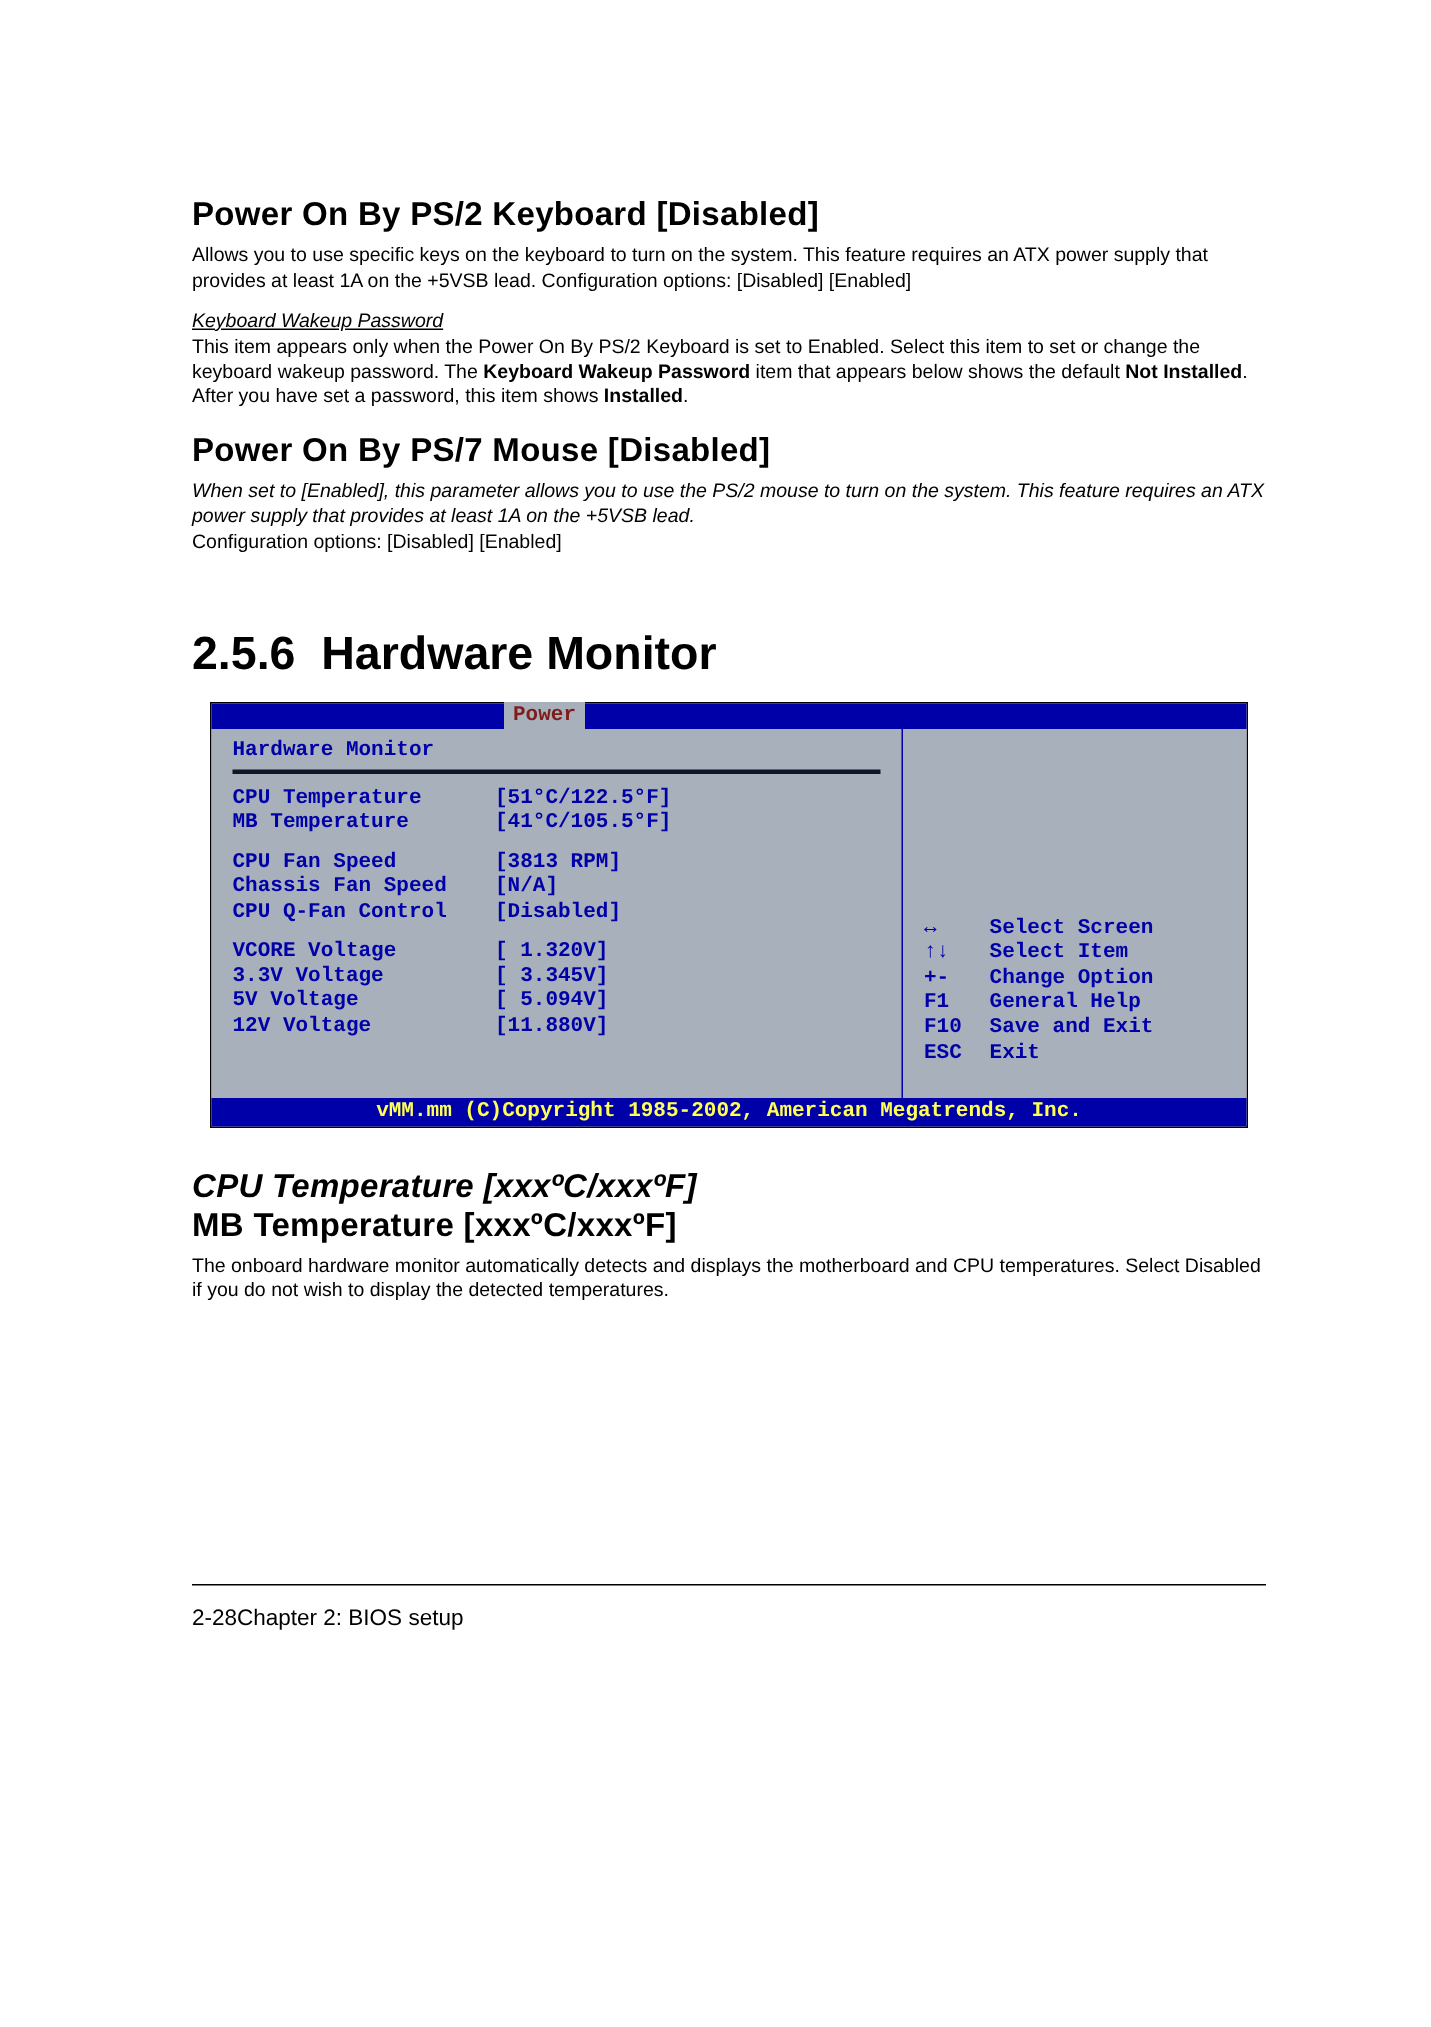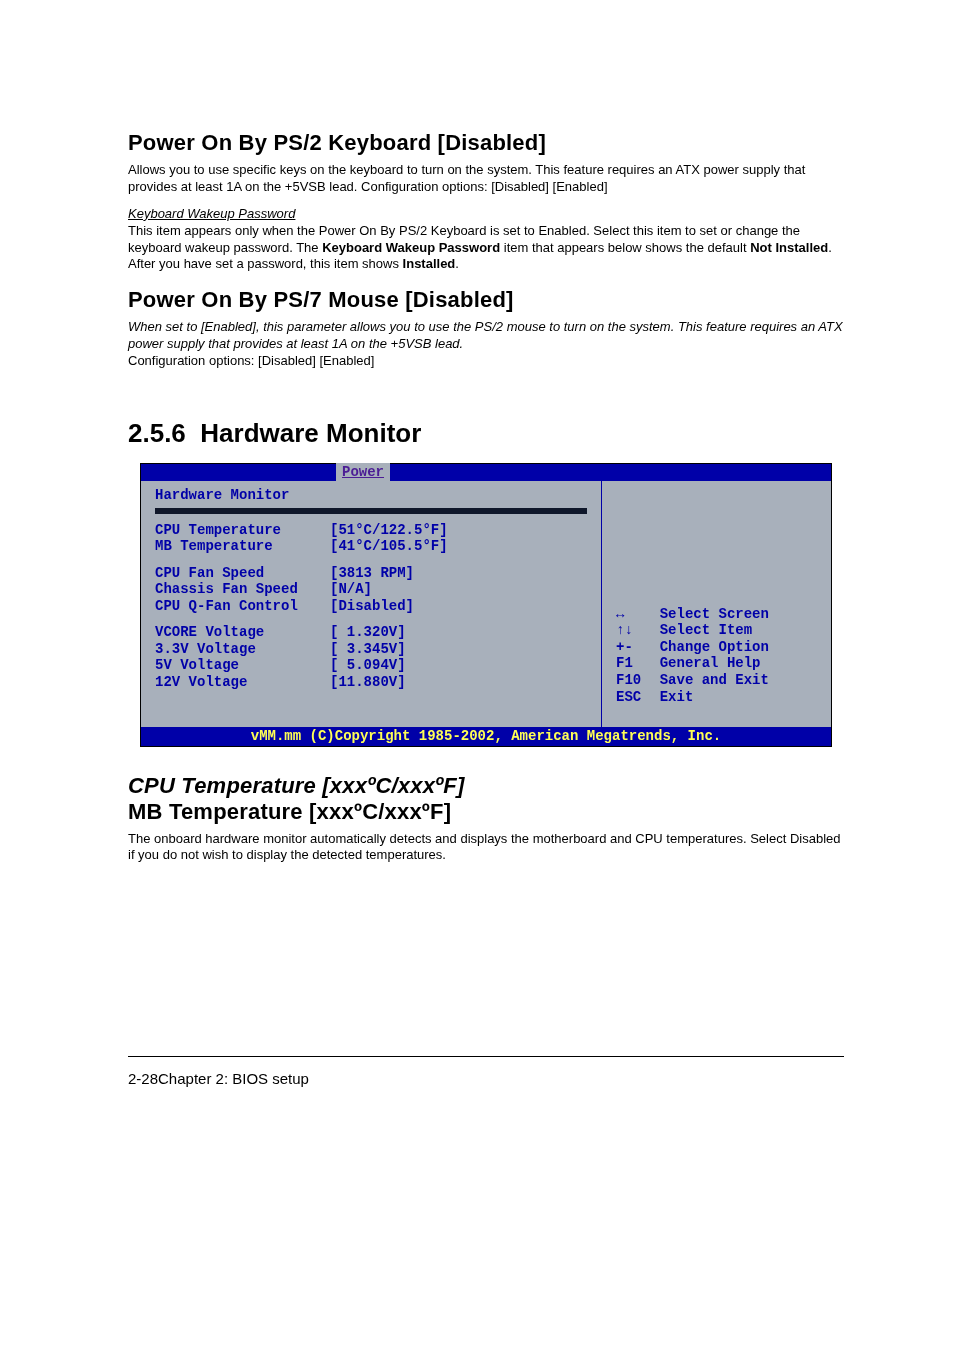--- a/index.html
+++ b/index.html
@@ -33,21 +33,21 @@
   }
   .indent {
     margin-left: 40px;
   }
   .u {
     text-decoration: underline;
     font-style: italic;
   }
   .bold { font-weight: bold; }
   h2.major {
-    font-size: 26px;
+    font-size: 31px;
     font-weight: bold;
     margin: 48px 0 14px 0;
   }
 
   
   .bios {
     width: 690px;
     margin: 0 auto;
     font-family: "Courier New", monospace;
     font-size: 14px;
@@ -66,39 +66,38 @@
     color: #ffff55;
     height: 17px;
     position: relative;
   }
   .tab-active {
     position: absolute;
     left: 195px;
     top: -1px;
     background: #a8b0bb;
     padding: 1px 6px 3px 6px;
-    color: #4c1d95;
-    font-weight: bold;
-    text-decoration: underline;
+    color: #7f1d1d;
+    font-weight: bold;
   }
   .bios-body {
     display: flex;
     background: #a8b0bb;
     color: #0000a8;
     font-weight: bold;
   }
   .bios-left {
     flex: 1;
     border-right: 1px solid #0000a8;
     padding: 6px 14px 10px 14px;
     min-height: 230px;
     position: relative;
   }
   .bios-left-inner {
-    border-top: 6px solid #0f172a;
+    border-top: 3px solid #0f172a;
     margin-top: 1px;
     padding-top: 8px;
   }
   .bios-right {
     width: 205px;
     padding: 6px 10px 10px 14px;
     display: flex;
     flex-direction: column;
     justify-content: flex-end;
   }

